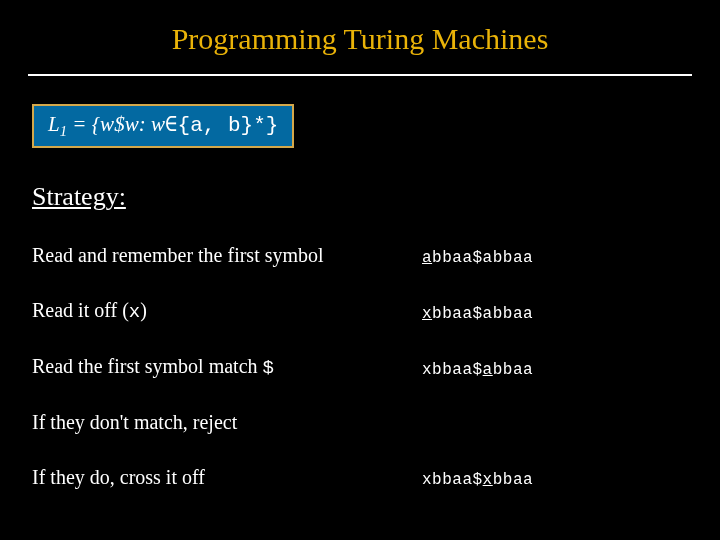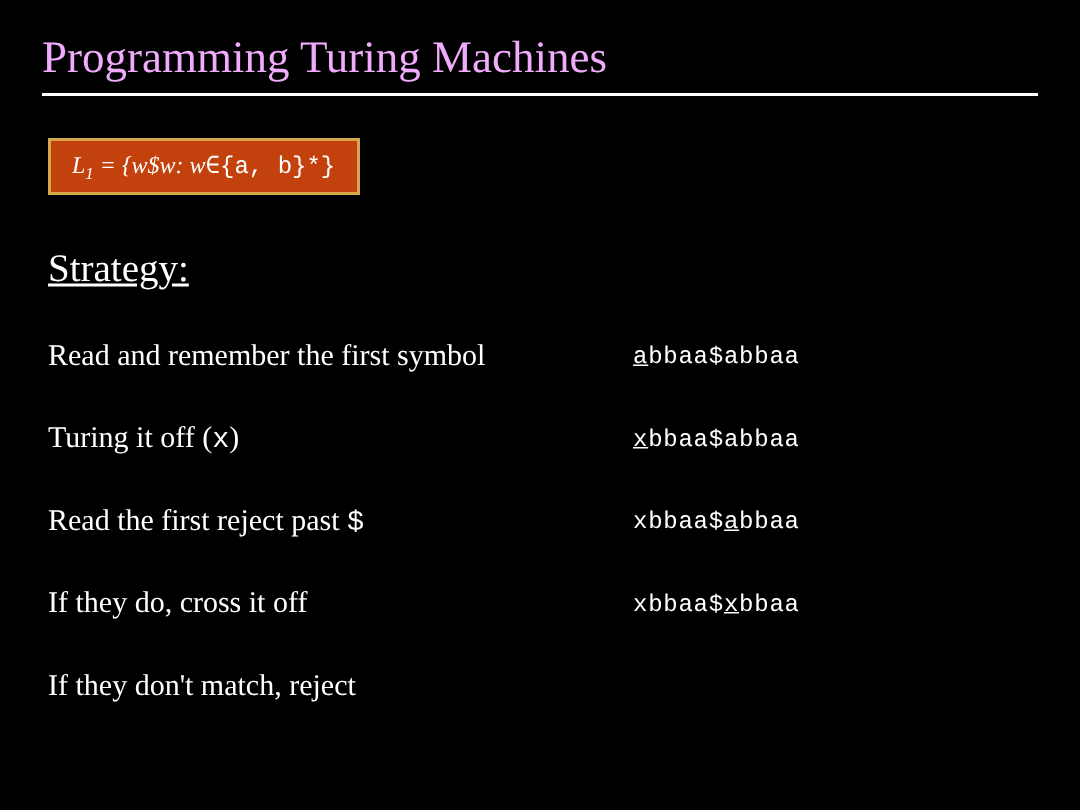--- a/index.html
+++ b/index.html
@@ -10,32 +10,33 @@
     color: #fff;
     font-family: Georgia, 'Times New Roman', serif;
     overflow: hidden;
   }
   .slide {
     padding: 22px 28px;
   }
   .title {
     font-size: 30px;
     font-weight: normal;
-    color: #f0abfc;
-    padding-bottom: 6px;
+    color: #eab308;
+    padding-bottom: 18px;
     border-bottom: 2px solid #fff;
     margin-bottom: 28px;
+    text-align: center;
   }
   .lang-box {
     display: inline-block;
     border: 2px solid #d4a84b;
-    background: #c2410c;
+    background: #0369a1;
     padding: 6px 14px;
     font-style: italic;
-    font-size: 16px;
+    font-size: 21px;
     margin-bottom: 34px;
     margin-left: 4px;
   }
   .lang-box .sub {
     font-size: 0.7em;
     vertical-align: sub;
     font-style: italic;
   }
   .lang-box .set {
     font-family: 'Courier New', monospace;
@@ -47,21 +48,21 @@
     font-style: normal;
     margin-bottom: 24px;
     margin-left: 4px;
     text-decoration: underline;
   }
   .rows {
     margin-left: 4px;
   }
   .row {
     display: flex;
-    align-items: center;
+    align-items: flex-end;
     margin-bottom: 22px;
     margin-top: 32px;
   }
   .row .desc {
     flex: 0 0 390px;
     font-size: 20px;
     font-family: inherit;
   }
   .row .desc .mono {
     font-family: 'Courier New', monospace;
@@ -87,29 +88,29 @@
   </div>
 
   <div class="strategy-heading">Strategy:</div>
 
   <div class="rows">
     <div class="row">
       <div class="desc">Read and remember the first symbol</div>
       <div class="tape"><span></span><span class="u">a</span><span>bbaa$abbaa</span></div>
     </div>
     <div class="row">
-      <div class="desc"><span>Turing it off (</span><span class="mono">x</span><span>)</span></div>
+      <div class="desc"><span>Read it off (</span><span class="mono">x</span><span>)</span></div>
       <div class="tape"><span></span><span class="u">x</span><span>bbaa$abbaa</span></div>
     </div>
     <div class="row">
-      <div class="desc"><span>Read the first reject past </span><span class="mono">$</span></div>
+      <div class="desc"><span>Read the first symbol match </span><span class="mono">$</span></div>
       <div class="tape"><span>xbbaa$</span><span class="u">a</span><span>bbaa</span></div>
+    </div>
+    <div class="row">
+      <div class="desc">If they don't match, reject</div>
+      <div class="tape"></div>
     </div>
     <div class="row">
       <div class="desc">If they do, cross it off</div>
       <div class="tape"><span>xbbaa$</span><span class="u">x</span><span>bbaa</span></div>
     </div>
-    <div class="row">
-      <div class="desc">If they don't match, reject</div>
-      <div class="tape"></div>
-    </div>
   </div>
 </div>
 
 </body></html>

